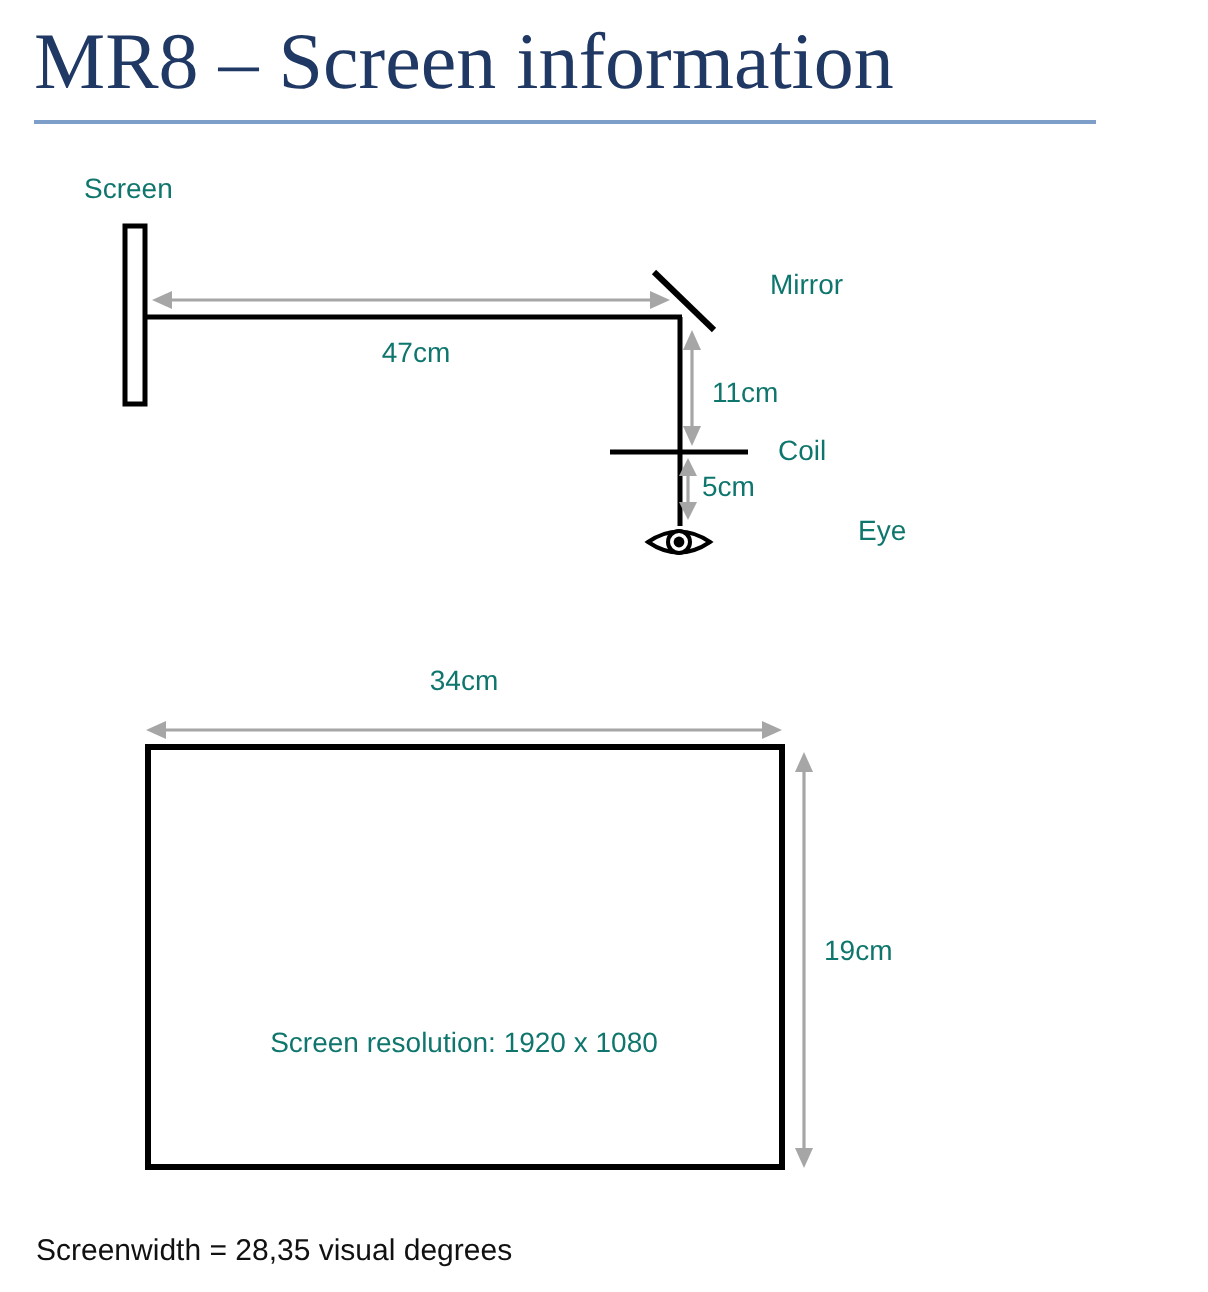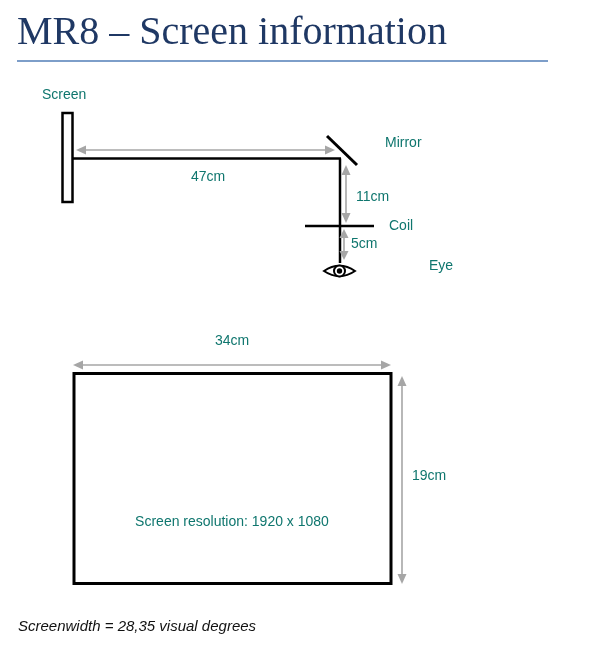--- a/index.html
+++ b/index.html
@@ -47,21 +47,20 @@
     width: 318px;
     text-align: center;
     margin-top: 44px;
   }
   #footer-note {
     left: 18px;
     top: 617px;
     font-size: 15px;
     color: #111111;
     white-space: nowrap;
-    font-style: italic;
   }
   svg { display: block; }
 </style>
 </head>
 <body>
 
 <div id="slide">
 
   <div class="abs" id="title">MR8 – Screen information</div>
   <div class="abs" id="title-rule"></div>

